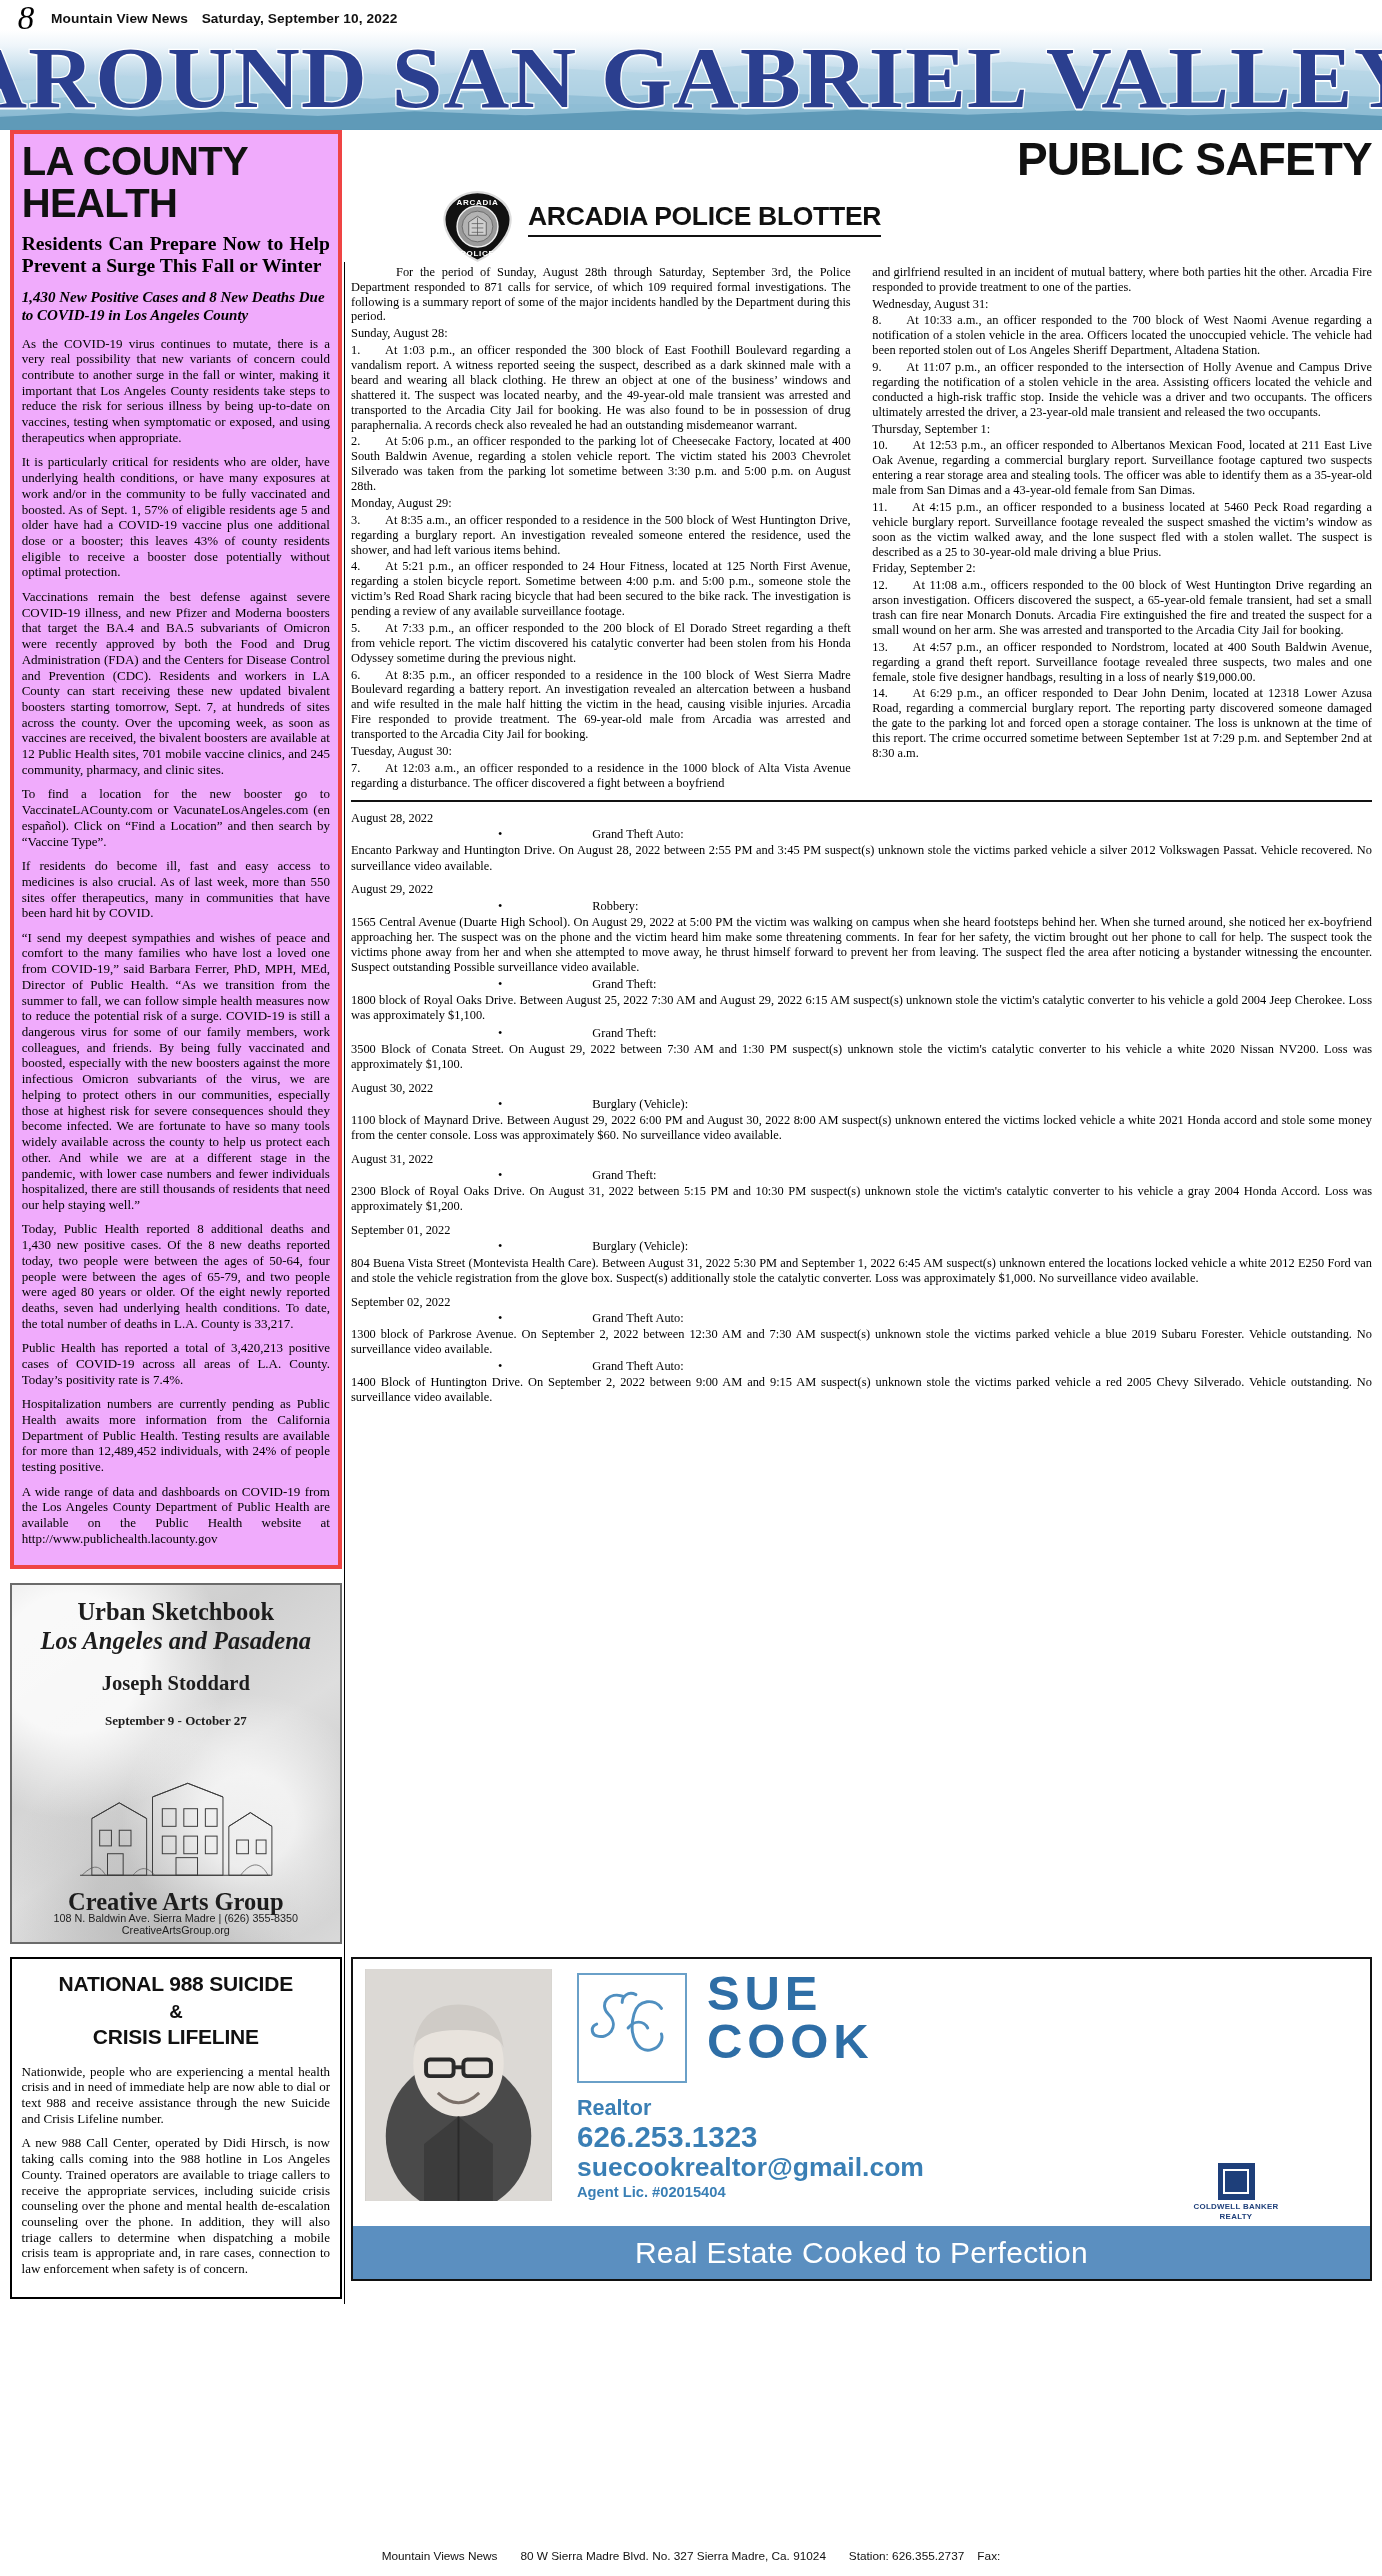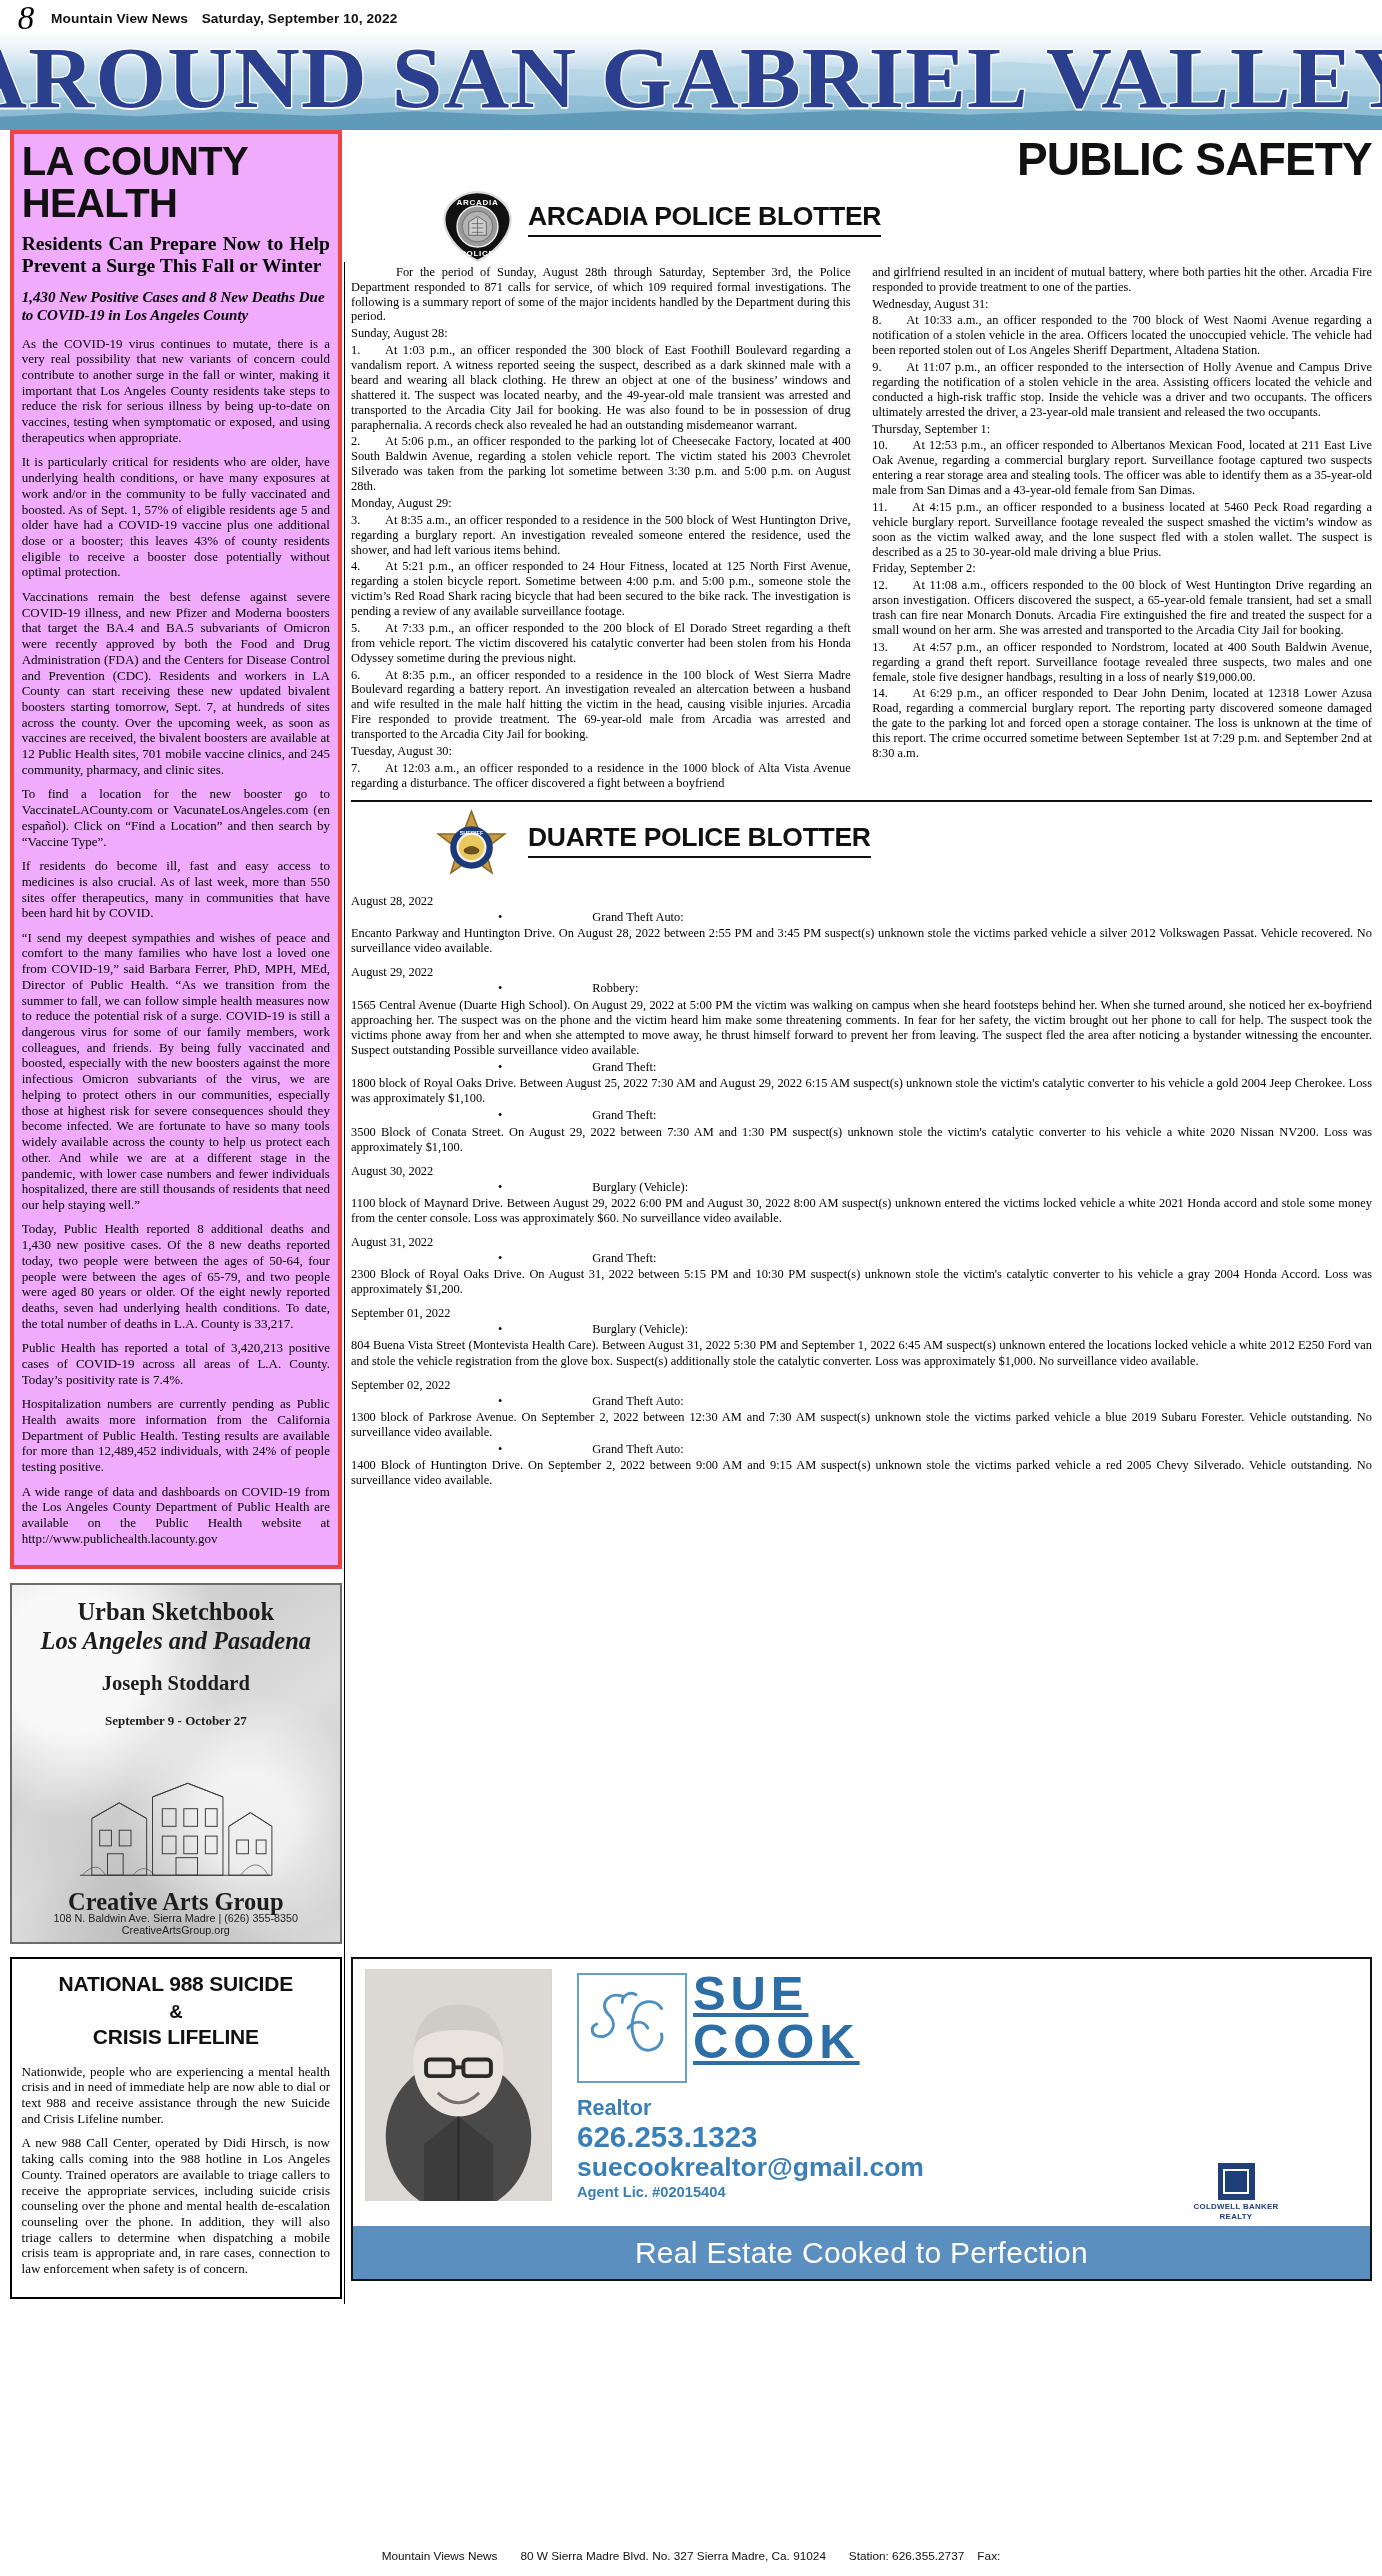--- a/index.html
+++ b/index.html
@@ -186,23 +186,23 @@
       radial-gradient(ellipse at 50% 28%, #f3f1ee 0 30%, #d9d6d2 52%, #b9b6b2 74%, #8e8b88 100%);
     overflow:hidden;
   }
   .sue-face { position:absolute; left:0; top:0; width:187px; height:232px; }
   .sue-logo-box {
     position:absolute; left:224px; top:13.7px; width:110px; height:110px;
     border:2px solid #6aa0c8;
   }
   .sue-mono { position:absolute; left:0; top:0; width:106px; height:106px; }
   .sue-name {
-    position:absolute; left:340px; top:9.8px;
+    position:absolute; left:354px; top:9.8px;
     font-family:"Liberation Sans", sans-serif; font-weight:bold;
-    font-size:49px; line-height:.98; color:#2e6ea6; letter-spacing:4.9px;text-decoration:underline;
+    font-size:49px; line-height:.98; color:#2e6ea6; letter-spacing:4.9px;
   }
   .sue-contact {
     position:absolute; left:224px; top:137px;
     font-family:"Liberation Sans", sans-serif; color:#3a7fb5;
   }
   .sue-contact .r { font-size:21.6px; font-weight:bold; line-height:1.12; }
   .sue-contact .ph { font-size:29.5px; font-weight:bold; line-height:1.12; }
   .sue-contact .em { font-size:26.5px; font-weight:bold; line-height:1.12; }
   .sue-contact .lic { font-size:14.7px; font-weight:bold; line-height:1.3; }
   .cb-logo { position:absolute; left:838px; top:204px; width:90px; text-align:center; }
@@ -361,36 +361,20 @@
         <p>10.  At 12:53 p.m., an officer responded to Albertanos Mexican Food, located at 211 East Live Oak Avenue, regarding a commercial burglary report. Surveillance footage captured two suspects entering a rear storage area and stealing tools. The officer was able to identify them as a 35-year-old male from San Dimas and a 43-year-old female from San Dimas.</p>
         <p>11.  At 4:15 p.m., an officer responded to a business located at 5460 Peck Road regarding a vehicle burglary report. Surveillance footage revealed the suspect smashed the victim’s window as soon as the victim walked away, and the lone suspect fled with a stolen wallet. The suspect is described as a 25 to 30-year-old male driving a blue Prius.</p>
         <p class="daylabel">Friday, September 2:</p>
         <p>12.  At 11:08 a.m., officers responded to the 00 block of West Huntington Drive regarding an arson investigation. Officers discovered the suspect, a 65-year-old female transient, had set a small trash can fire near Monarch Donuts. Arcadia Fire extinguished the fire and treated the suspect for a small wound on her arm. She was arrested and transported to the Arcadia City Jail for booking.</p>
         <p>13.  At 4:57 p.m., an officer responded to Nordstrom, located at 400 South Baldwin Avenue, regarding a grand theft report. Surveillance footage revealed three suspects, two males and one female, stole five designer handbags, resulting in a loss of nearly $19,000.00.</p>
         <p>14.  At 6:29 p.m., an officer responded to Dear John Denim, located at 12318 Lower Azusa Road, regarding a commercial burglary report. The reporting party discovered someone damaged the gate to the parking lot and forced open a storage container. The loss is unknown at the time of this report. The crime occurred sometime between September 1st at 7:29 p.m. and September 2nd at 8:30 a.m.</p>
       </div>
     </div>
 
     <div style="border-top:2.9px solid #111; margin-top:9.8px;"></div>
-    <div class="blotter-head">
-      <svg class="star-badge" viewBox="0 0 100 100">
-        <g>
-          <path d="M50 4 L61 33 L92 33 L67 52 L76 82 L50 64 L24 82 L33 52 L8 33 L39 33 Z" fill="#c79a43" stroke="#8a6a22" stroke-width="2"></path>
-          <circle cx="50" cy="50" r="24" fill="#f0f0f0" stroke="#7a7a7a" stroke-width="1"></circle>
-          <circle cx="50" cy="50" r="23" fill="none" stroke="#1b3a7a" stroke-width="8"></circle>
-          <circle cx="50" cy="50" r="16" fill="#e9c95f"></circle>
-          <ellipse cx="50" cy="54" rx="10" ry="5" fill="#6b5220"></ellipse>
-          <path d="M41 54 q3 -6 9 -6 q6 0 9 6" fill="#6b5220"></path>
-          <text x="50" y="34" font-family="Liberation Sans, sans-serif" font-size="7" fill="#fff" text-anchor="middle" font-weight="bold">SHERIFF</text>
-        </g>
-      </svg>
-      <div class="titlewrap">
-        <span class="blotter-name">DUARTE POLICE  BLOTTER</span>
-      </div>
-    </div>
 
     <div class="duarte-body">
       <p class="dateline-d">August 28, 2022</p>
       <p class="cat">•<span style="display:inline-block;width:90px;"></span><span>Grand Theft Auto:</span></p>
       <p class="txt">Encanto Parkway and Huntington Drive. On August 28, 2022 between 2:55 PM and 3:45 PM suspect(s) unknown stole the victims parked vehicle a silver 2012 Volkswagen Passat. Vehicle recovered. No surveillance video available.</p>
 
       <p class="dateline-d">August 29, 2022</p>
       <p class="cat">•<span style="display:inline-block;width:90px;"></span><span>Robbery:</span></p>
       <p class="txt">1565 Central Avenue (Duarte High School). On August 29, 2022 at 5:00 PM the victim was walking on campus when she heard footsteps behind her. When she turned around, she noticed her ex-boyfriend approaching her. The suspect was on the phone and the victim heard him make some threatening comments. In fear for her safety, the victim brought out her phone to call for help. The suspect took the victims phone away from her and when she attempted to move away, he thrust himself forward to prevent her from leaving. The suspect fled the area after noticing a bystander witnessing the encounter. Suspect outstanding Possible surveillance video available.</p>
 

